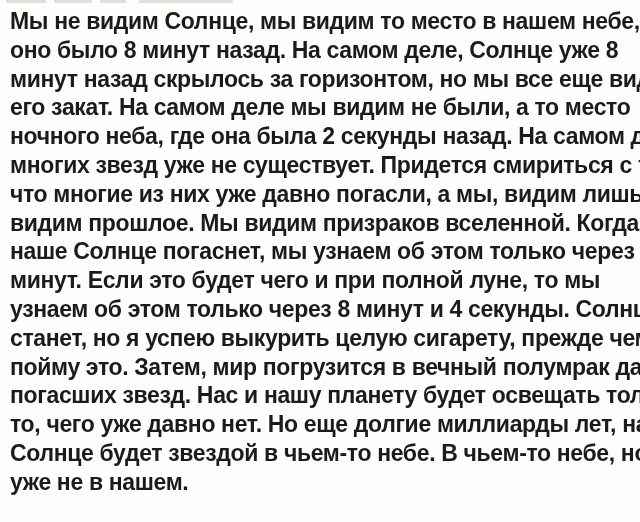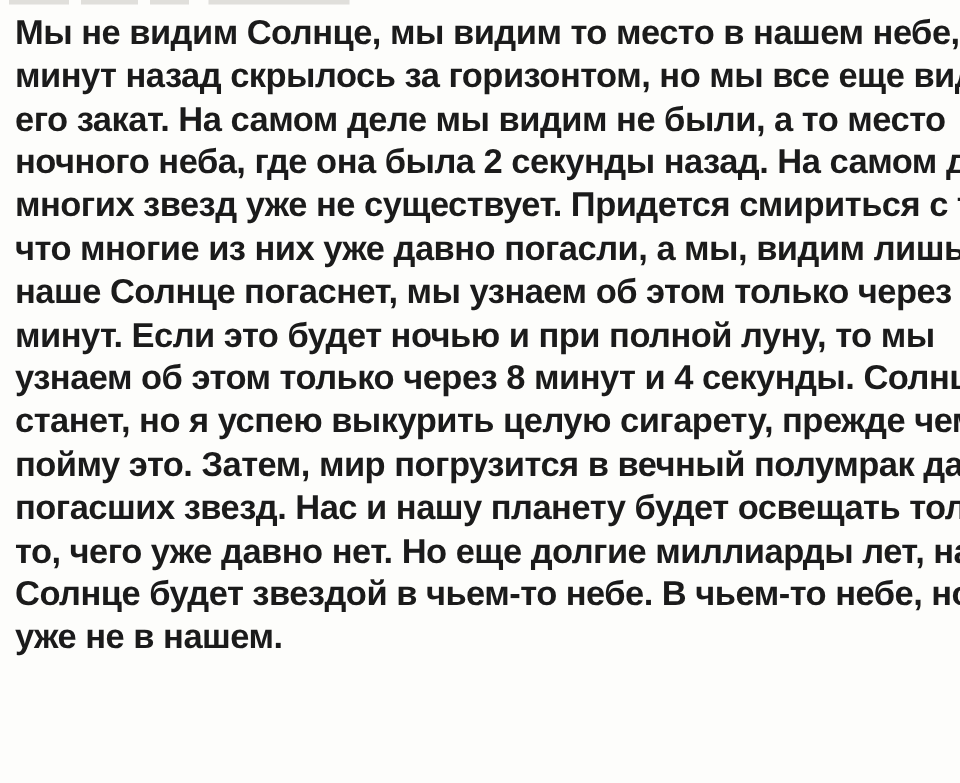--- a/index.html
+++ b/index.html
@@ -50,27 +50,29 @@
 <body>
 
 <div class="page">
   <div class="remnant r1"></div>
   <div class="remnant r2"></div>
   <div class="remnant r3"></div>
   <div class="remnant r4"></div>
 
   <div class="text-block">
     <div class="line">Мы не видим Солнце, мы видим то место в нашем небе, где</div>
+    <div class="line">оно было 8 минут назад. На самом деле, Солнце уже 8</div>
     <div class="line">минут назад скрылось за горизонтом, но мы все еще видим</div>
     <div class="line">его закат. На самом деле мы видим не были, а то место</div>
     <div class="line">ночного неба, где она была 2 секунды назад. На самом деле</div>
     <div class="line">многих звезд уже не существует. Придется смириться с тем,</div>
     <div class="line">что многие из них уже давно погасли, а мы, видим лишь то,</div>
+    <div class="line">видим прошлое. Мы видим призраков вселенной. Когда</div>
     <div class="line">наше Солнце погаснет, мы узнаем об этом только через 8</div>
-    <div class="line">минут. Если это будет ночью и при полной луну, то мы</div>
+    <div class="line">минут. Если это будет чего и при полной луне, то мы</div>
     <div class="line">узнаем об этом только через 8 минут и 4 секунды. Солнца не</div>
     <div class="line">станет, но я успею выкурить целую сигарету, прежде чем</div>
     <div class="line">пойму это. Затем, мир погрузится в вечный полумрак давно</div>
     <div class="line">погасших звезд. Нас и нашу планету будет освещать только</div>
     <div class="line">то, чего уже давно нет. Но еще долгие миллиарды лет, наше</div>
     <div class="line">Солнце будет звездой в чьем-то небе. В чьем-то небе, но</div>
     <div class="line">уже не в нашем.</div>
   </div>
 </div>
 

